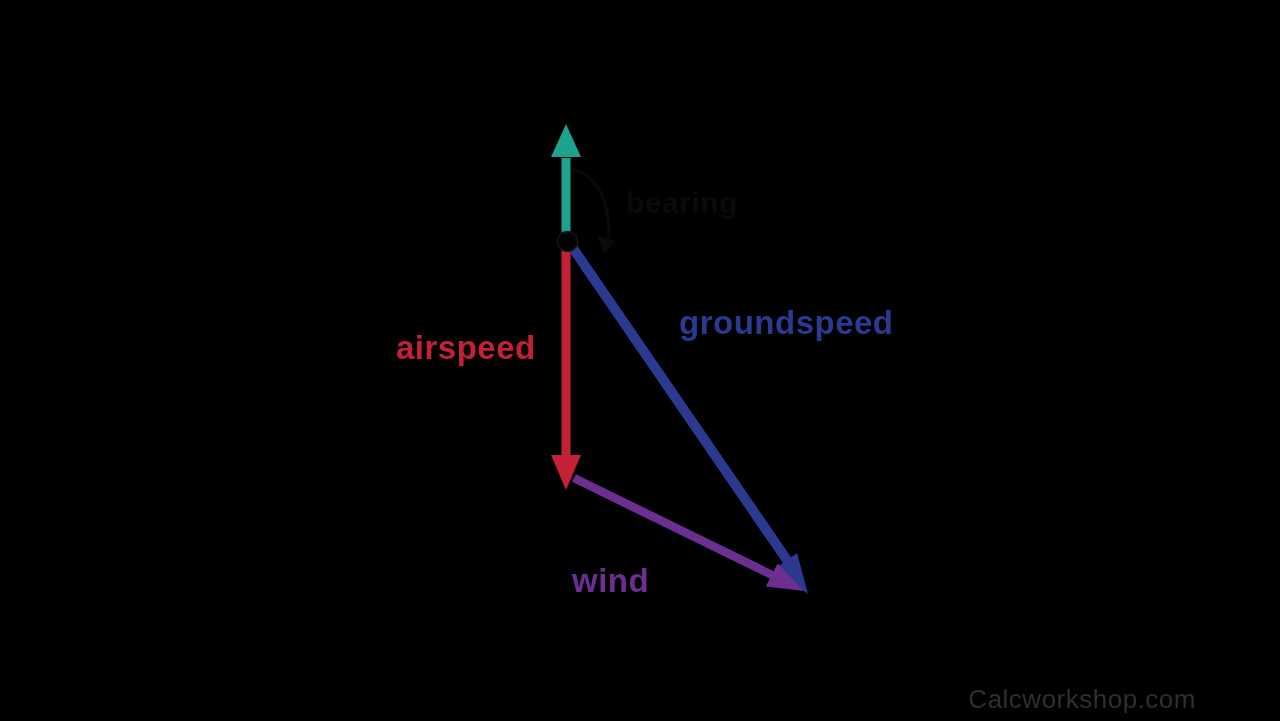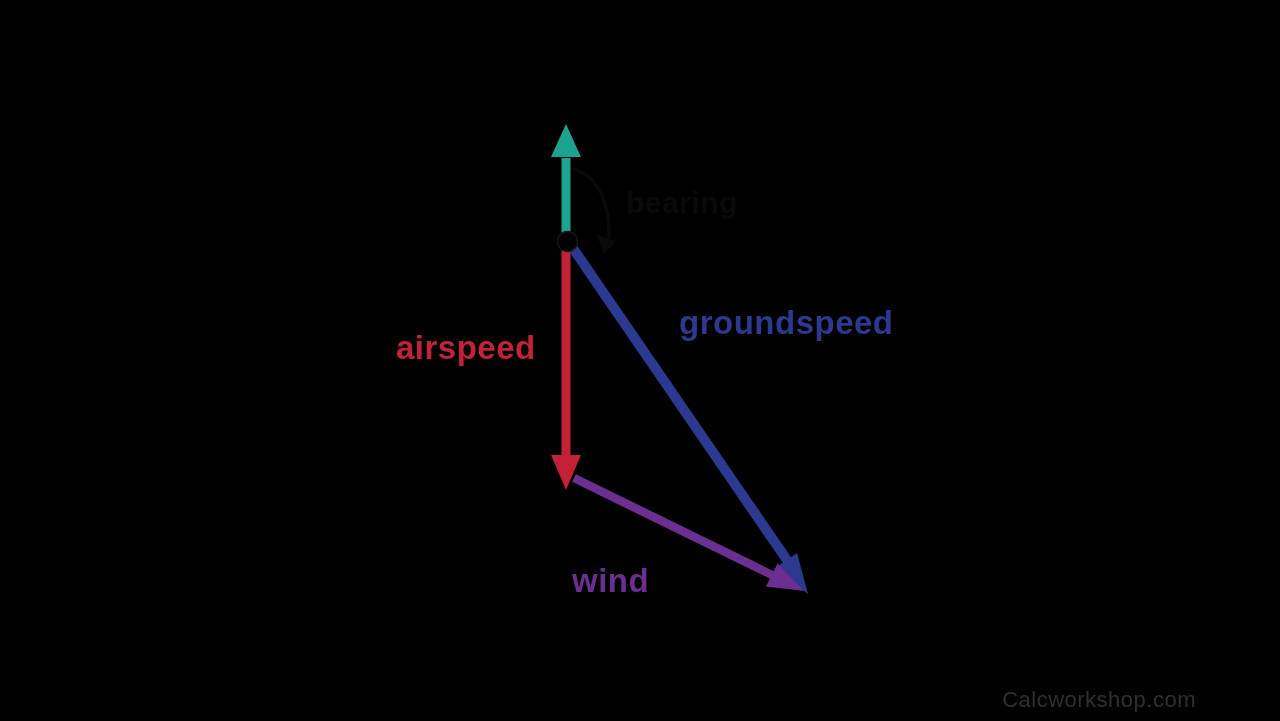--- a/index.html
+++ b/index.html
@@ -42,21 +42,21 @@
     white-space: nowrap;
   }
   .lbl-airspeed   { left: 396px; top: 331px; color: var(--airspeed); }
   .lbl-groundspeed{ left: 679px; top: 306px; color: var(--groundspeed); text-align: center; }
   .lbl-wind       { left: 572px; top: 564px; color: var(--wind); }
   .lbl-bearing    { left: 626px; top: 188px; font-size: 30px; line-height: 30px; color: var(--annotation); }
   .watermark {
     position: absolute;
     right: 7px;
     top: 684px;
-    font-size: 22px;
+    font-size: 26px;
     line-height: 31px;
     font-weight: 300;
     letter-spacing: 0.5px;
     color: var(--watermark_color, #2f2f2f);
     white-space: nowrap;
   }
 </style>
 </head>
 <body>
 

